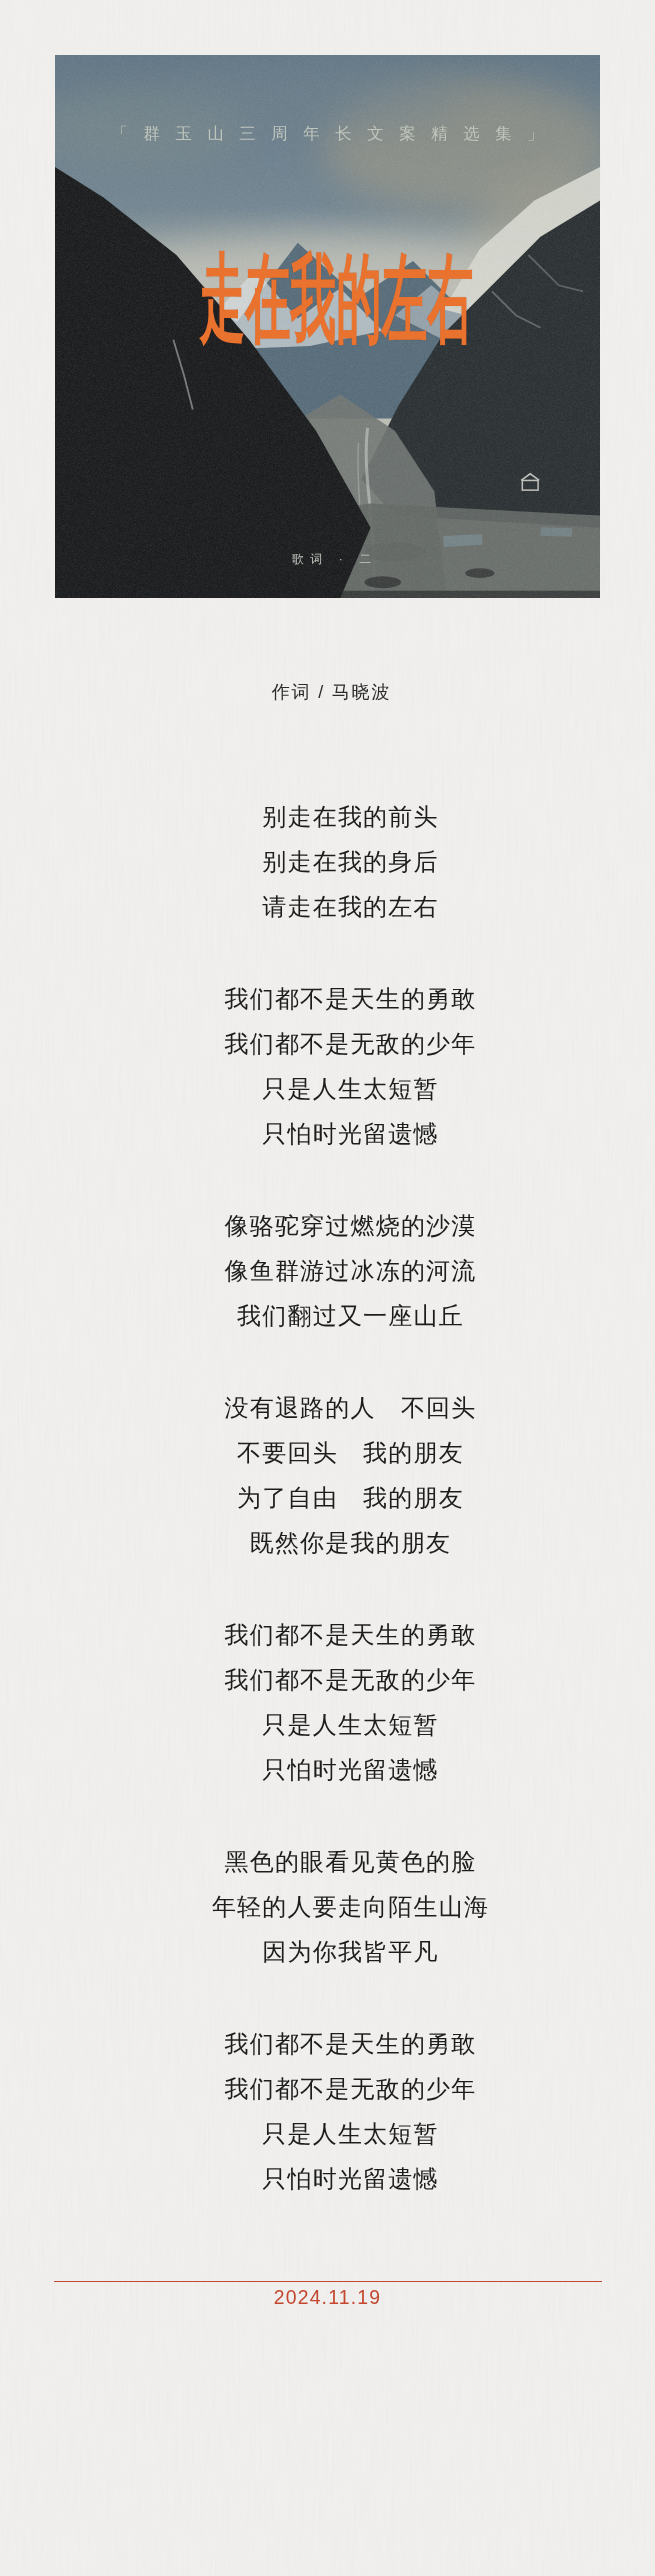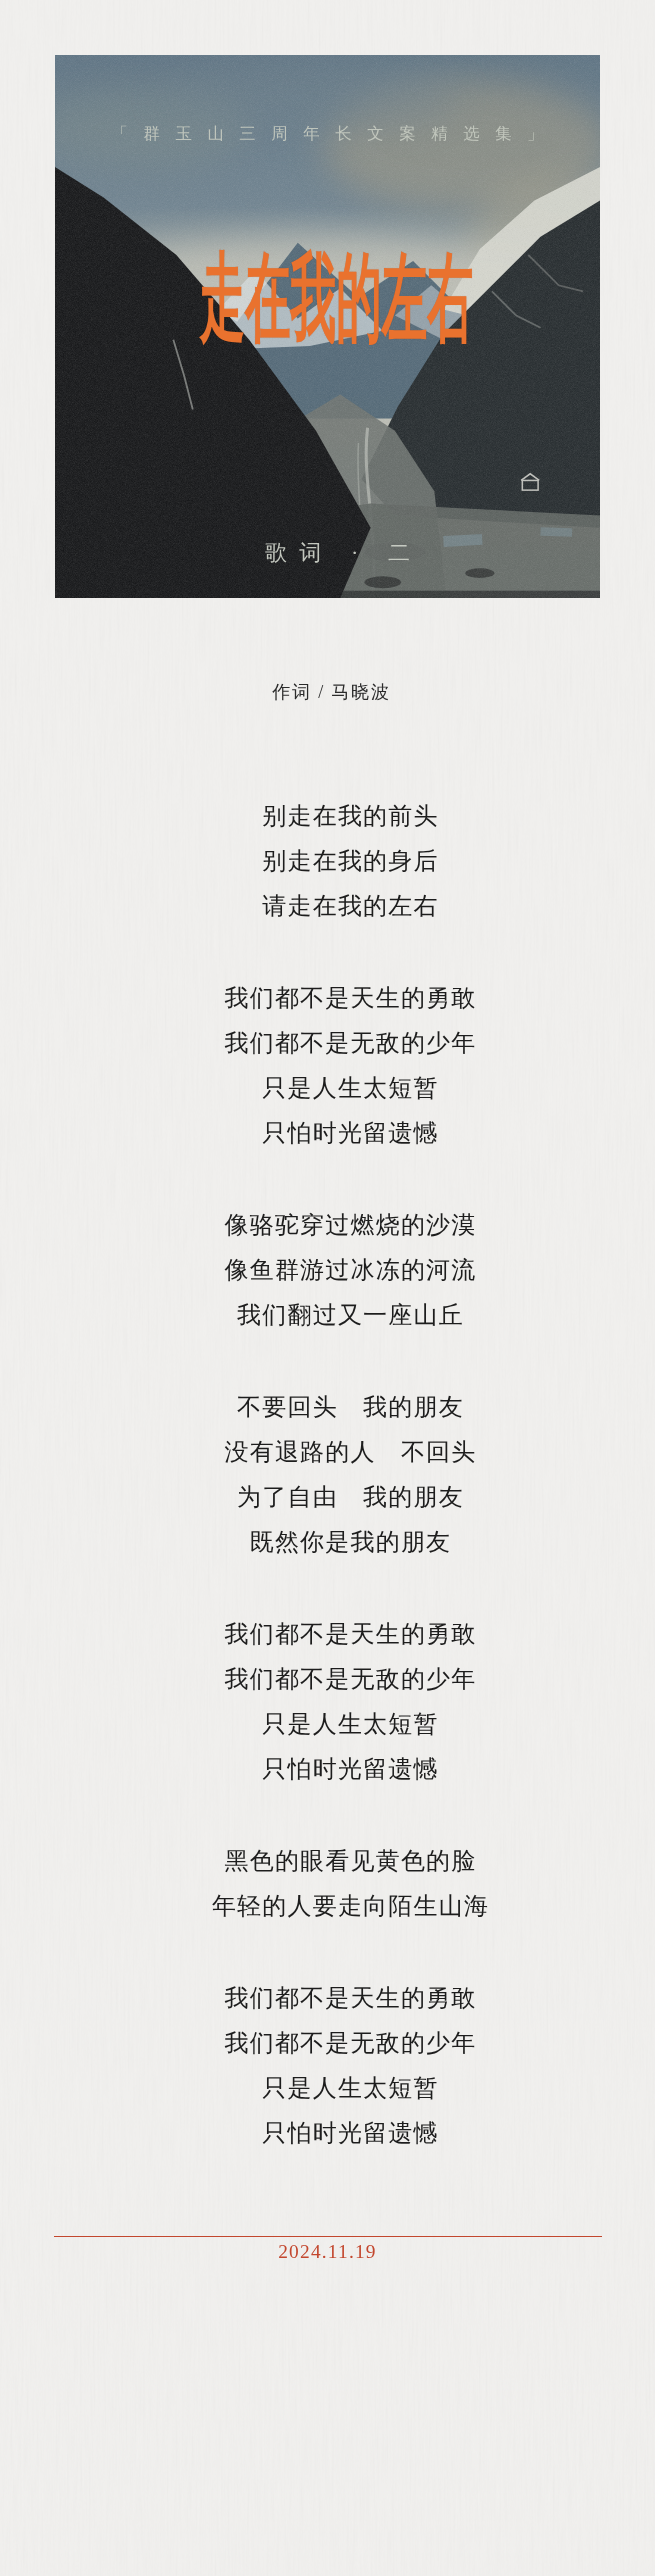--- a/index.html
+++ b/index.html
@@ -1,19 +1,19 @@
 <!DOCTYPE html>
 <html style="font-size:9.7px"><head>
 <meta charset="utf-8">
 <style>
   html,body{margin:0;padding:0;background:#e9e8e5;}
   .page{
     position:relative;width:655px;height:2576px;margin:0 auto;
     background:#ffffff;overflow:hidden;
-    font-family:Liberation Serif, serif;
+    font-family:Liberation Sans, sans-serif;
   }
   .paper-texture{position:absolute;inset:0;z-index:0;pointer-events:none;}
   .content{position:relative;z-index:1;}
 
   
   .cover{
     position:relative;width:545px;height:543px;margin:55px auto 0;
     overflow:hidden;background:#5d7383;
   }
   .cover-art{position:absolute;inset:0;width:100%;height:100%;display:block;}
@@ -22,22 +22,22 @@
     text-align:center;font-size:16.4px;letter-spacing:.95em;text-indent:.95em;
     color:#c6cbc1;opacity:.92;white-space:nowrap;
   }
   .cover-title{
     position:absolute;top:195px;left:0;width:100%;margin:0;
     text-align:center;font-size:97px;line-height:1;font-weight:700;
     color:#e9722e;transform:scaleX(.47);transform-origin:50% 50%;
     white-space:nowrap;text-shadow:0 0 1.2px rgba(120,40,0,.35);
   }
   .cover-subtitle{
-    position:absolute;bottom:30px;left:10px;width:100%;
-    text-align:center;font-size:22px;letter-spacing:.55em;text-indent:.55em;
+    position:absolute;bottom:30px;left:4px;width:100%;
+    text-align:center;font-size:12px;letter-spacing:.55em;text-indent:.55em;
     color:#ccd0c7;opacity:.95;
   }
 
   
   .credit{
     margin:83px 0 0;text-align:center;
     font-size:18px;line-height:22px;letter-spacing:1.8px;color:#2b2b2b;padding-left:8px;
   }
   .lyrics{margin-top:91px;padding-left:46px;}
   .stanza{margin:0 0 47px;}
@@ -166,36 +166,37 @@
         <p class="lyric-line">只怕时光留遗憾</p>
       </div>
 
       <div class="stanza">
         <p class="lyric-line">像骆驼穿过燃烧的沙漠</p>
         <p class="lyric-line">像鱼群游过冰冻的河流</p>
         <p class="lyric-line">我们翻过又一座山丘</p>
       </div>
 
       <div class="stanza">
+        <p class="lyric-line">没有退路的人　不回头</p>
         <p class="lyric-line">不要回头　我的朋友</p>
-        <p class="lyric-line">没有退路的人　不回头</p>
         <p class="lyric-line">为了自由　我的朋友</p>
         <p class="lyric-line">既然你是我的朋友</p>
       </div>
 
       <div class="stanza">
         <p class="lyric-line">我们都不是天生的勇敢</p>
         <p class="lyric-line">我们都不是无敌的少年</p>
         <p class="lyric-line">只是人生太短暂</p>
         <p class="lyric-line">只怕时光留遗憾</p>
       </div>
 
       <div class="stanza">
         <p class="lyric-line">黑色的眼看见黄色的脸</p>
         <p class="lyric-line">年轻的人要走向陌生山海</p>
+        <p class="lyric-line">因为你我皆平凡</p>
       </div>
 
       <div class="stanza">
         <p class="lyric-line">我们都不是天生的勇敢</p>
         <p class="lyric-line">我们都不是无敌的少年</p>
         <p class="lyric-line">只是人生太短暂</p>
         <p class="lyric-line">只怕时光留遗憾</p>
       </div>
 
     </section>

